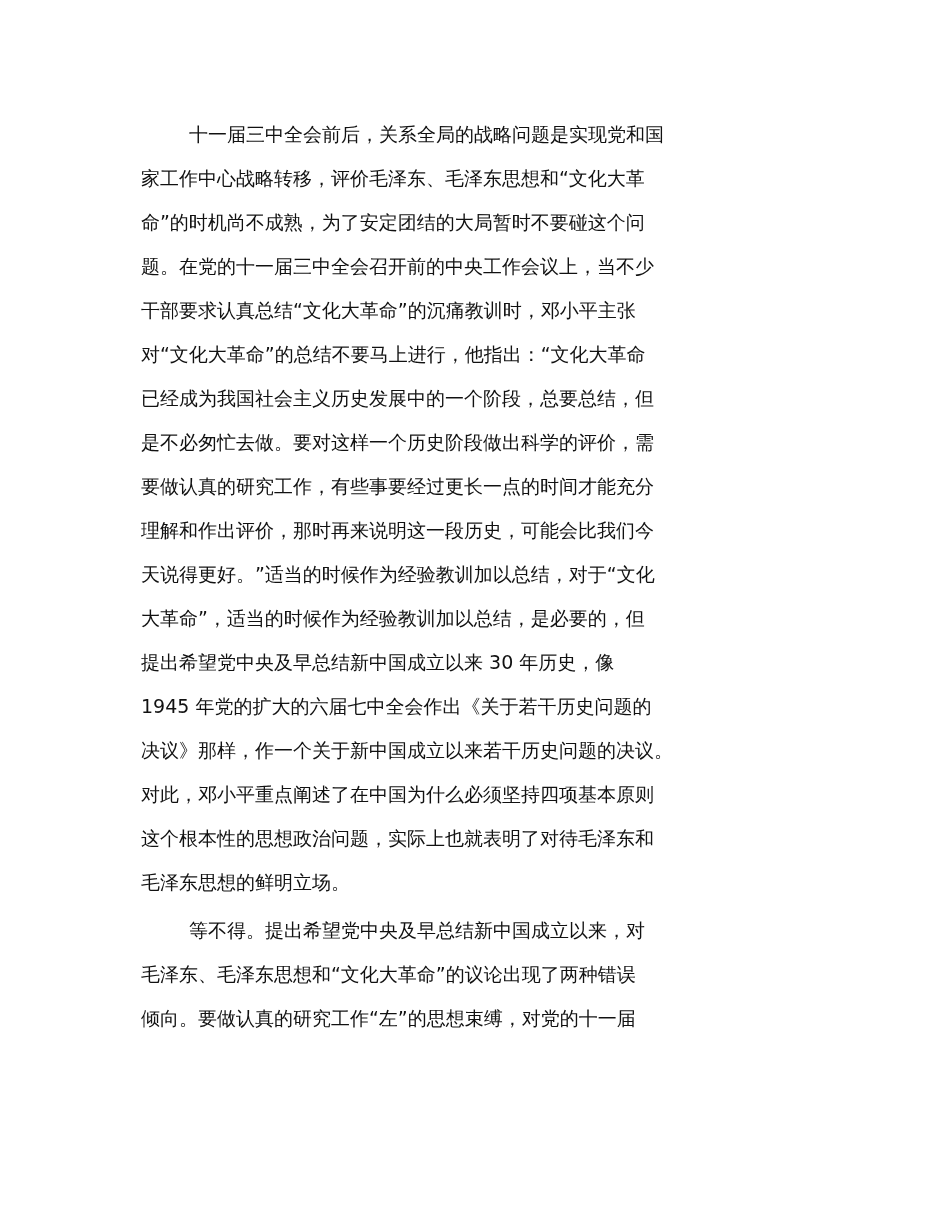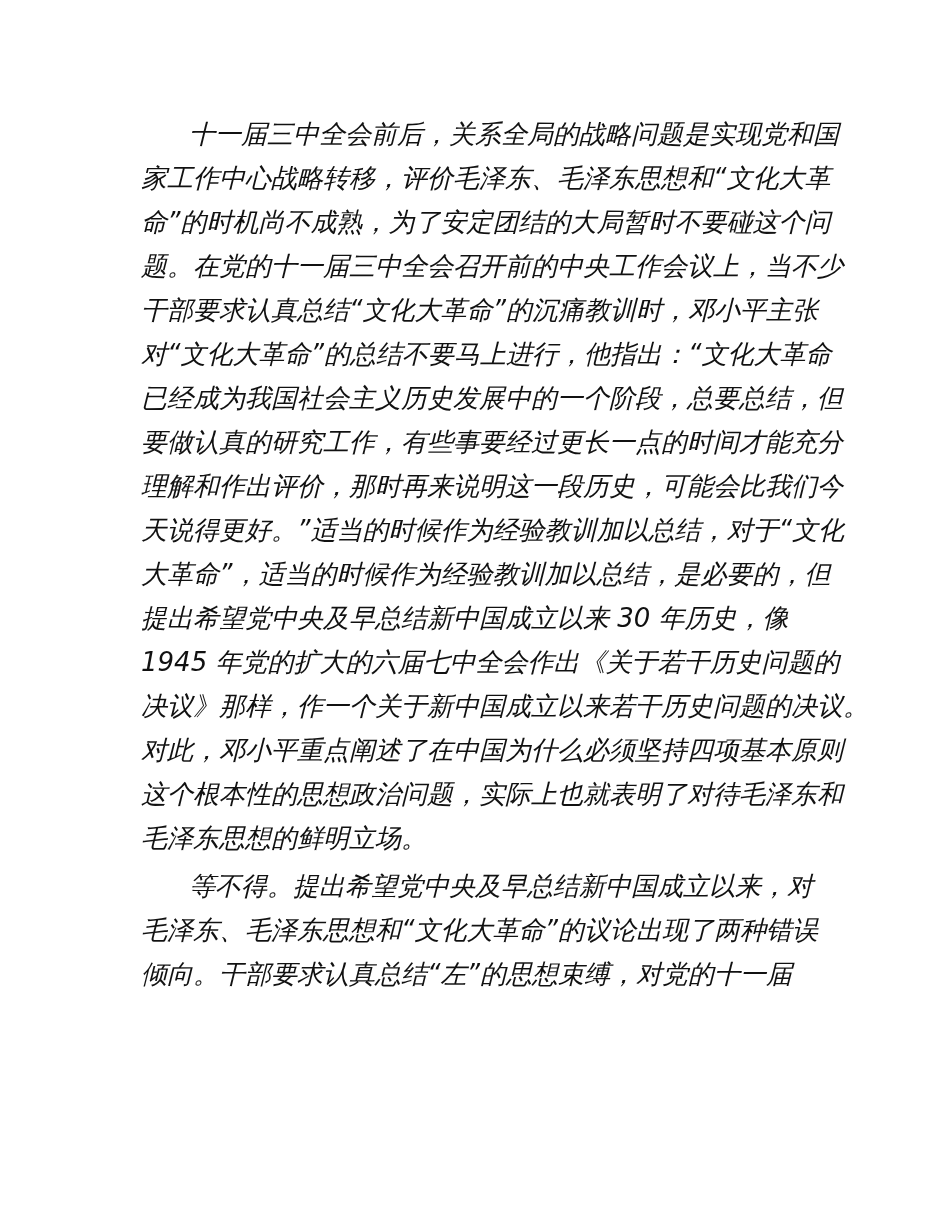--- a/index.html
+++ b/index.html
@@ -24,53 +24,53 @@
   .para {
     margin: 0;
   }
   .para + .para {
     margin-top: 4px;
   }
   .line {
     display: block;
     height: 44px;
     line-height: 44px;
-    font-size: 26px;
+    font-size: 19px;
     white-space: nowrap;
     letter-spacing: 0px;
-    font-style: italic;
   }
   .line.indent {
     padding-left: 48px;
   }
 </style>
 </head>
 <body>
 
 <div class="page">
 
   <div class="para">
     <span class="line indent">十一届三中全会前后，关系全局的战略问题是实现党和国</span>
     <span class="line">家工作中心战略转移，评价毛泽东、毛泽东思想和“文化大革</span>
     <span class="line">命”的时机尚不成熟，为了安定团结的大局暂时不要碰这个问</span>
     <span class="line">题。在党的十一届三中全会召开前的中央工作会议上，当不少</span>
     <span class="line">干部要求认真总结“文化大革命”的沉痛教训时，邓小平主张</span>
     <span class="line">对“文化大革命”的总结不要马上进行，他指出：“文化大革命</span>
     <span class="line">已经成为我国社会主义历史发展中的一个阶段，总要总结，但</span>
+    <span class="line">是不必匆忙去做。要对这样一个历史阶段做出科学的评价，需</span>
     <span class="line">要做认真的研究工作，有些事要经过更长一点的时间才能充分</span>
     <span class="line">理解和作出评价，那时再来说明这一段历史，可能会比我们今</span>
     <span class="line">天说得更好。”适当的时候作为经验教训加以总结，对于“文化</span>
     <span class="line">大革命”，适当的时候作为经验教训加以总结，是必要的，但</span>
     <span class="line">提出希望党中央及早总结新中国成立以来 30 年历史，像</span>
     <span class="line">1945 年党的扩大的六届七中全会作出《关于若干历史问题的</span>
     <span class="line">决议》那样，作一个关于新中国成立以来若干历史问题的决议。</span>
     <span class="line">对此，邓小平重点阐述了在中国为什么必须坚持四项基本原则</span>
     <span class="line">这个根本性的思想政治问题，实际上也就表明了对待毛泽东和</span>
     <span class="line">毛泽东思想的鲜明立场。</span>
   </div>
 
   <div class="para">
     <span class="line indent">等不得。提出希望党中央及早总结新中国成立以来，对</span>
     <span class="line">毛泽东、毛泽东思想和“文化大革命”的议论出现了两种错误</span>
-    <span class="line">倾向。干部要求认真总结“左”的思想束缚，对党的十一届</span>
+    <span class="line">倾向。要做认真的研究工作“左”的思想束缚，对党的十一届</span>
   </div>
 
 </div>
 
 </body></html>

